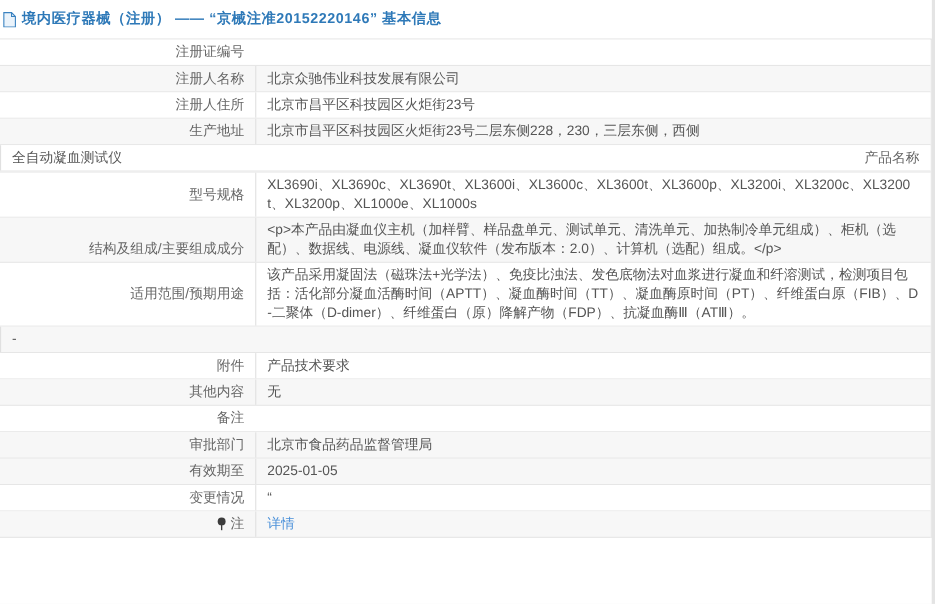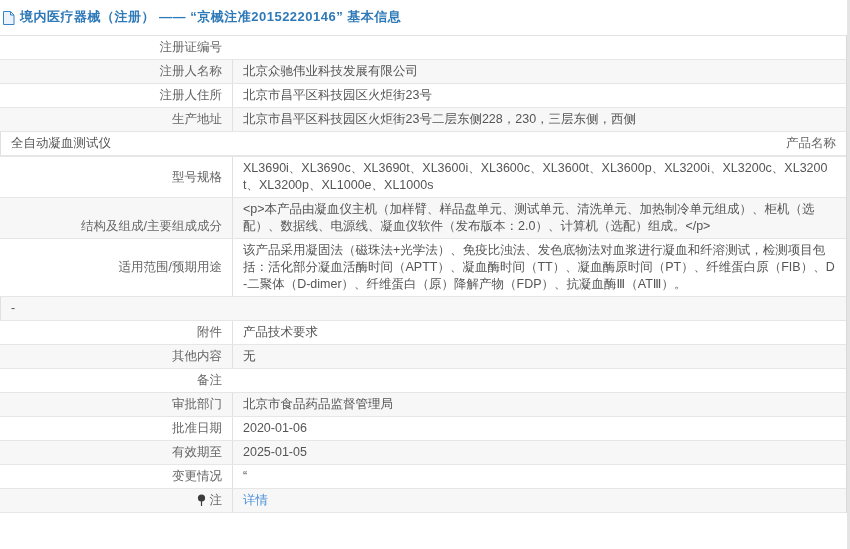--- a/index.html
+++ b/index.html
@@ -167,26 +167,20 @@
       <div class="cell label">备注</div>
     </div>
 
     <div class="row striped">
       <div class="cell label">审批部门</div>
       <div class="cell value">
           <span class="txt">北京市食品药品监督管理局</span>
         </div>
     </div>
 
-    <div class="row">
-      <div class="cell label">批准日期</div>
-      <div class="cell value">
-          <span class="txt">2020-01-06</span>
-        </div>
-    </div>
 
     <div class="row striped">
       <div class="cell label">有效期至</div>
       <div class="cell value">
           <span class="txt">2025-01-05</span>
         </div>
     </div>
 
     <div class="row">
       <div class="cell label">变更情况</div>

